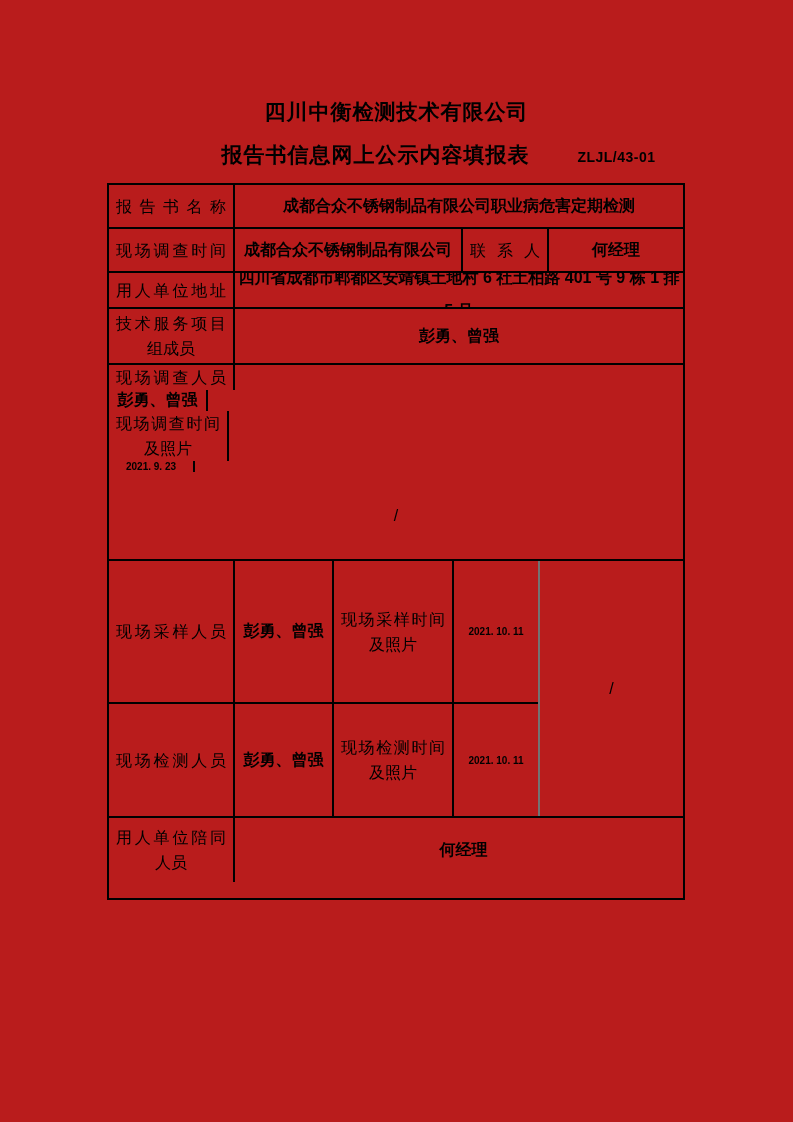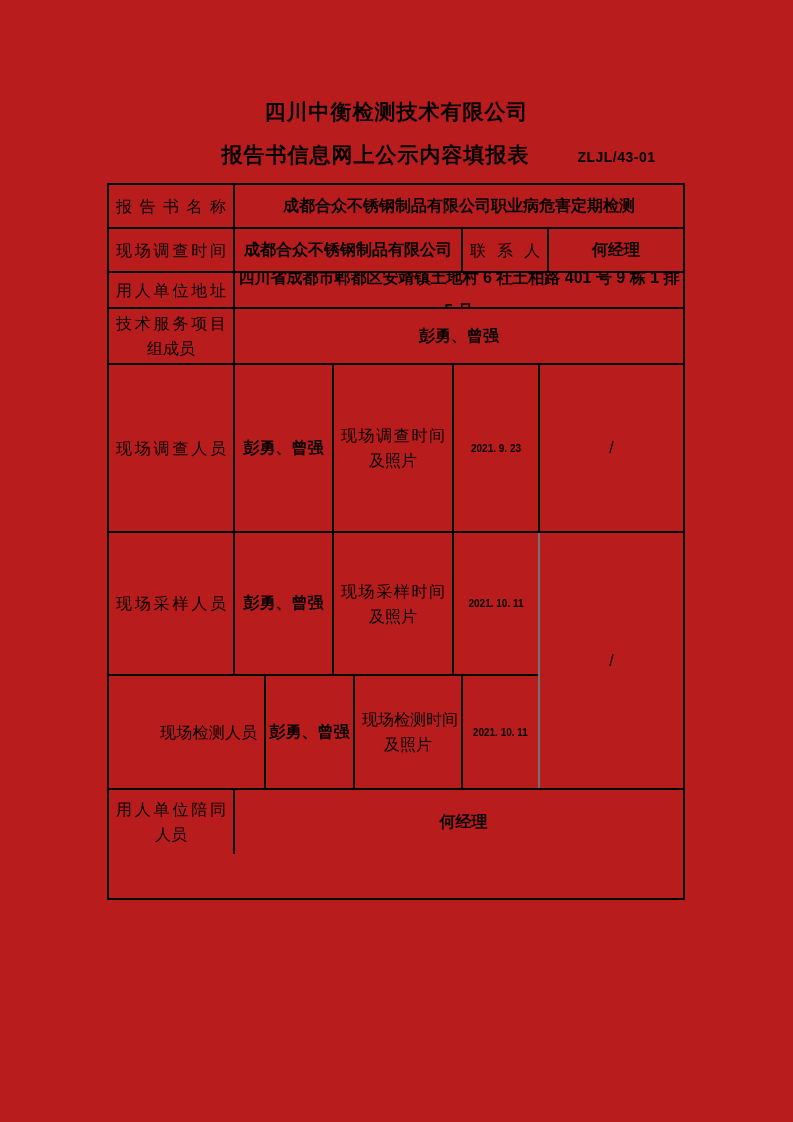--- a/index.html
+++ b/index.html
@@ -48,25 +48,25 @@
   .c2{width:99px;}
   .c3{width:120px;}
   .c4{width:86px;}
   .r2c2{width:228px;}
   .r2c3{width:86px;}
   
   .h1{height:44px;}
   .h2{height:44px;}
   .h3{height:36px;}
   .h4{height:56px;}
-  .h5{height:168px;}
+  .h5{height:196px;flex-direction:column;}
   .h67{height:257px;}
   .h8{height:64px;gap:9px;}
   .sub1{height:143px;border-bottom:2px solid #000;}
-  .sub2{height:112px;padding-left:44px;}
+  .sub2{height:112px;}
   .sub-tr{display:flex;}
   .merge-left{
     width:431px;border-right:2px solid #737373;
     display:flex;flex-direction:column;
   }
   .merge-left .c4{width:84px;}
 
   .lbl{font-weight:normal;}
   .val{font-weight:bold;}
   .dist{

